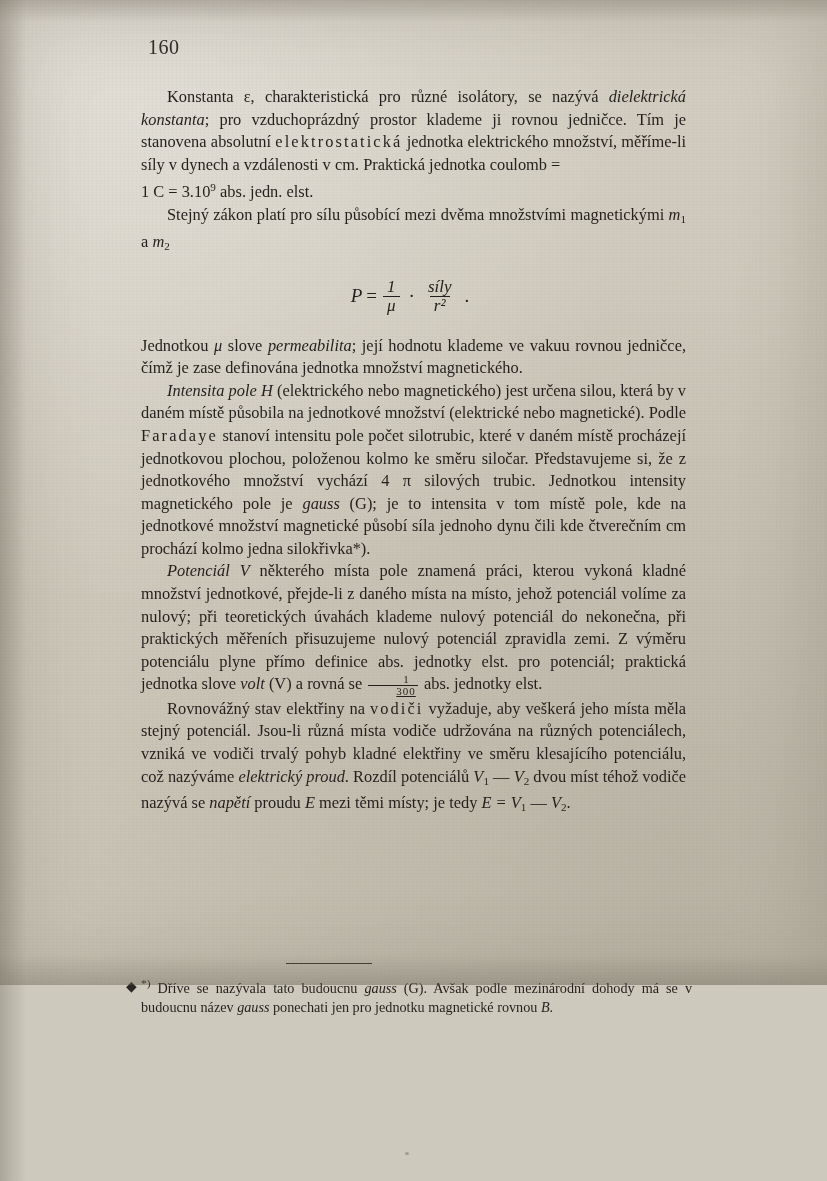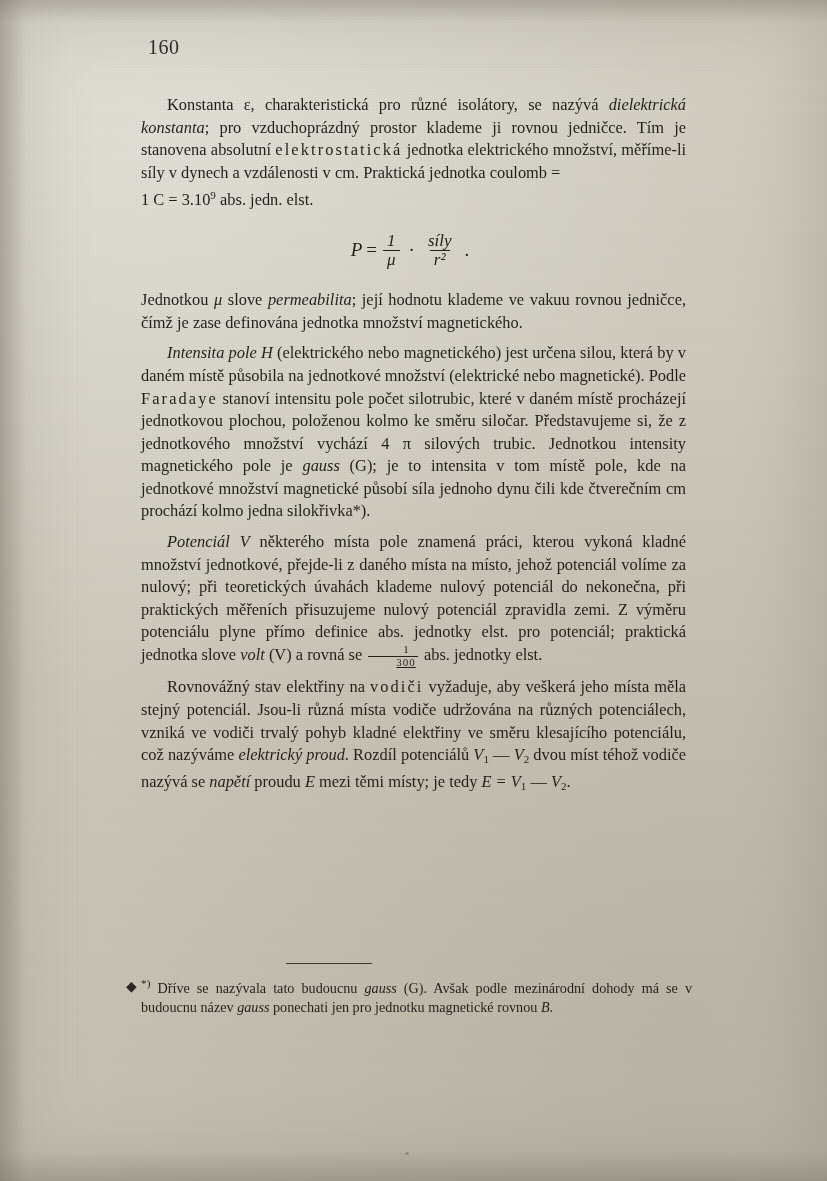--- a/index.html
+++ b/index.html
@@ -10,21 +10,21 @@
     width: 827px;
     height: 1181px;
     background: #cdc9bd;
     font-family: "Liberation Serif", serif;
     overflow: hidden;
   }
   
   .page {
     position: relative;
     width: 827px;
-    height: 1181px;
+    height: 985px;
     background:
       radial-gradient(circle at 18% 12%, rgba(255,255,255,0.30), rgba(255,255,255,0) 45%),
       radial-gradient(circle at 82% 88%, rgba(120,110,95,0.16), rgba(255,255,255,0) 55%),
       linear-gradient(165deg, #d6d2c6 0%, #cfcabd 35%, #c9c4b6 70%, #c4bfb0 100%);
     box-sizing: border-box;
   }
   .grain {
     position: absolute;
     inset: 0;
     pointer-events: none;
@@ -66,21 +66,20 @@
     line-height: 22.6px;
     text-align: justify;
     text-justify: inter-word;
   }
 
   p {
     margin: 0;
   }
   p.indent {
     text-indent: 26px;
-    margin-top: 8px;
   }
   .it { font-style: italic; }
   .sp { letter-spacing: 2.1px; }
   sup { font-size: .68em; vertical-align: super; }
   sub { font-size: .68em; vertical-align: -0.28em; }
 
   
   .formula {
     display: flex;
     justify-content: center;
@@ -184,20 +183,21 @@
   <div class="grain"></div>
 
   <div class="content">
 
     <div class="folio">160</div>
 
     <div class="col">
 
       <p class="indent"><span>Konstanta ε, charakteristická pro různé isolátory, se nazývá </span><span class="it">dielektrická konstanta</span><span>; pro vzduchoprázdný prostor klademe ji rovnou jedničce. Tím je stanovena absolutní </span><span class="sp">elektrostatická</span><span> jednotka elektrického množství, měříme-li síly v dynech a vzdálenosti v cm. Praktická jednotka coulomb =</span><br><span>1 C = 3.10</span><sup>9</sup><span> abs. jedn. elst.</span></p>
 
+      <p class="indent"><span>Stejný zákon platí pro sílu působící mezi dvěma množstvími magnetickými </span><span class="it">m</span><sub>1</sub><span> a </span><span class="it">m</span><sub>2</sub></p>
 
       <div class="formula">
         <span class="it">P</span>
         <span class="eq">=</span>
         <span class="frac">
           <span class="num">1</span>
           <span class="den">μ</span>
         </span>
         <span class="dot">·</span>
         <span class="frac">

